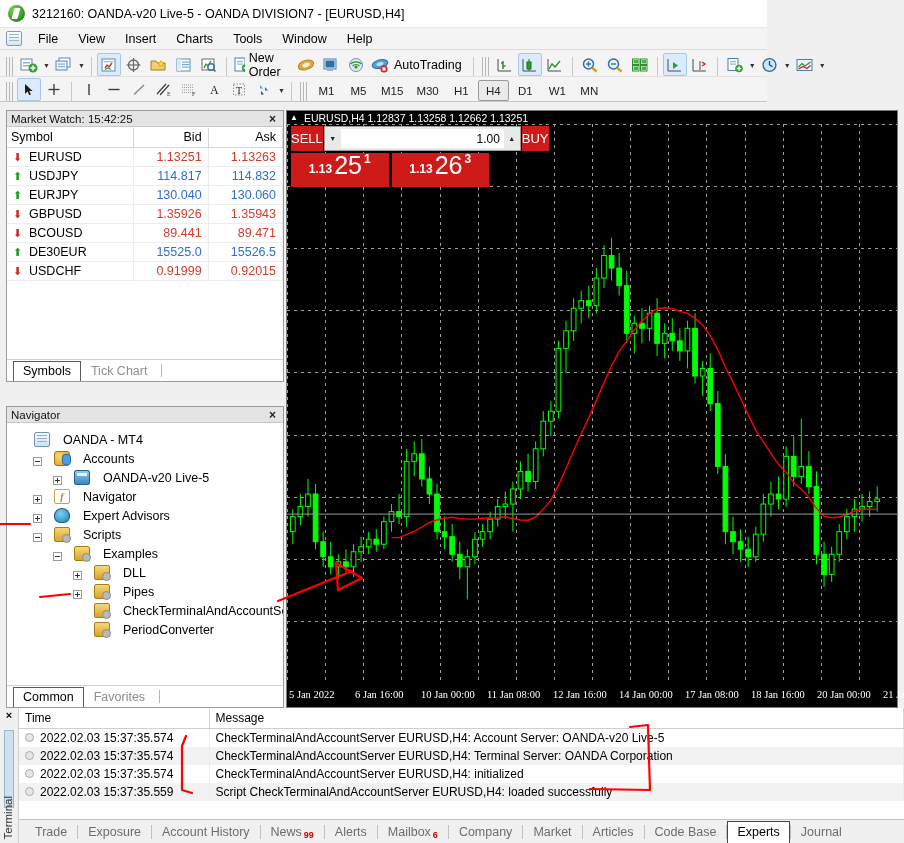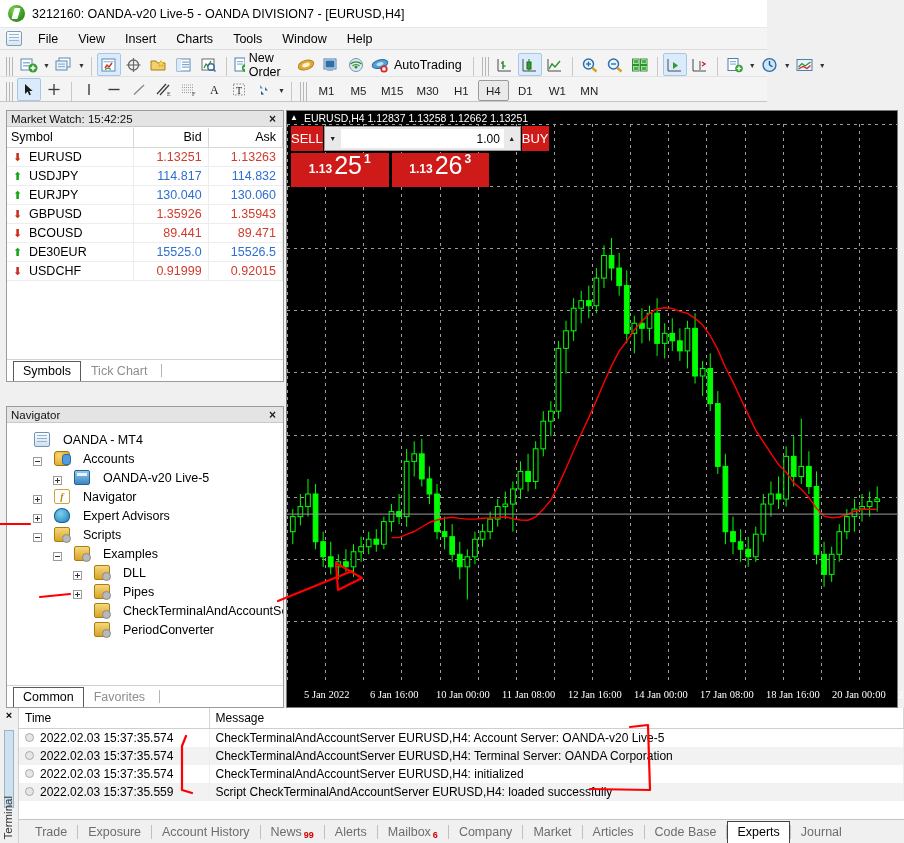--- a/index.html
+++ b/index.html
@@ -159,21 +159,21 @@
   #chartwin { position: absolute; left: 286px; top: 0px; width: 612px; height: 598px; background: #000; border: 1px solid #7a7a7a; }
   .chart-hdr {
     position: absolute; left: 0; top: 0; height: 13px; width: 100%;
     color: #fff; font-size: 10.5px; display: flex; align-items: center; gap: 6px;
     padding-left: 3px; z-index: 5; white-space: nowrap; font-family: "Liberation Sans", sans-serif;
   }
   .chart-hdr .tri { font-size: 8px; }
   .chart-plot { position: absolute; left: 0; top: 13px; right: 0; bottom: 26px; overflow: hidden; }
   .chart-axis {
     position: absolute; left: 0; right: 0; bottom: 0; height: 26px; color: #fff;
-    font-size: 10.5px; font-family: "Liberation Serif", serif; margin-left: 15px;
+    font-size: 10.5px; font-family: "Liberation Serif", serif;
   }
   .axis-lbl { position: absolute; top: 8px; white-space: nowrap; }
 
   
   .octrade { position: absolute; left: 4px; top: 15px; z-index: 8; width: 198px; }
   .oc-top { display: flex; align-items: stretch; height: 25px; }
   .oc-sell, .oc-buy {
     width: 56px; background: #cf1a1a; color: #fff; font-size: 13px;
     display: flex; align-items: center; justify-content: center; cursor: default;
   }

